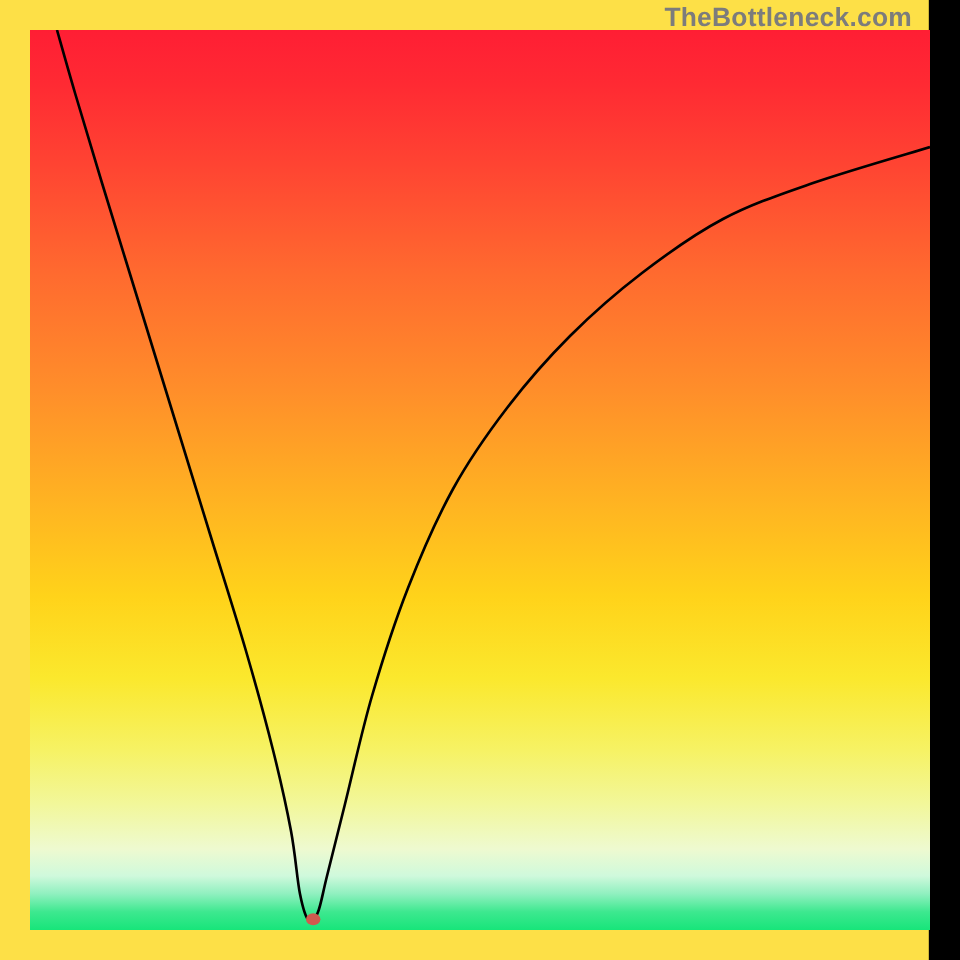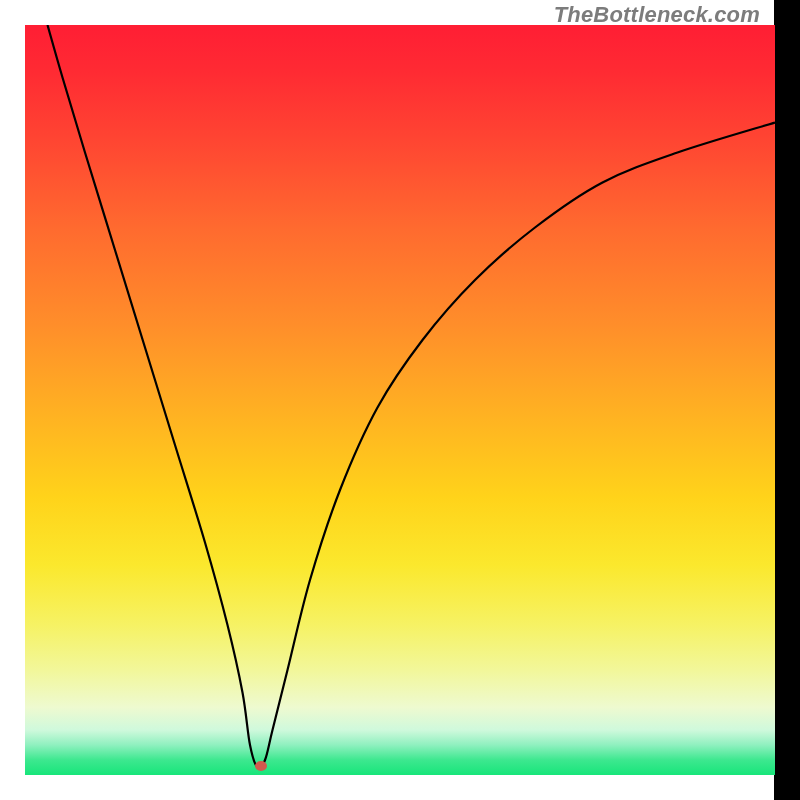--- a/index.html
+++ b/index.html
@@ -1,22 +1,21 @@
 <!DOCTYPE html>
 <html><head>
 <meta charset="utf-8">
 <style>
   * { margin: 0; padding: 0; box-sizing: border-box; }
   html, body { width: 800px; height: 800px; overflow: hidden; background: #000; }
   .frame {
     position: relative;
     width: 774px;
     height: 800px;
-    background: #ffffff;
-    font-style: italic;
+    background: #fde047;
   }
   .watermark {
     position: absolute;
     top: 2px;
     right: 14px;
     font-family: Arial, Helvetica, sans-serif;
     font-size: 22px;
     font-weight: 600;
     color: #7c7c7c;
     letter-spacing: 0.2px;

